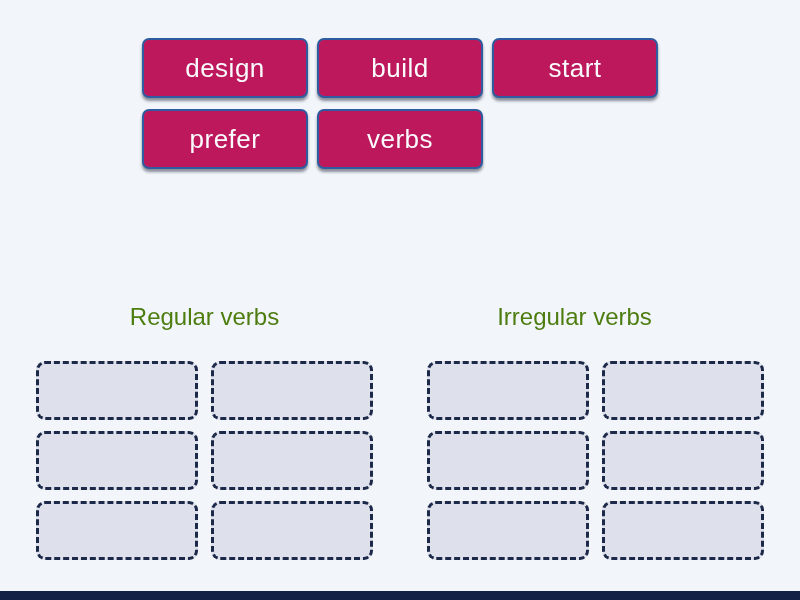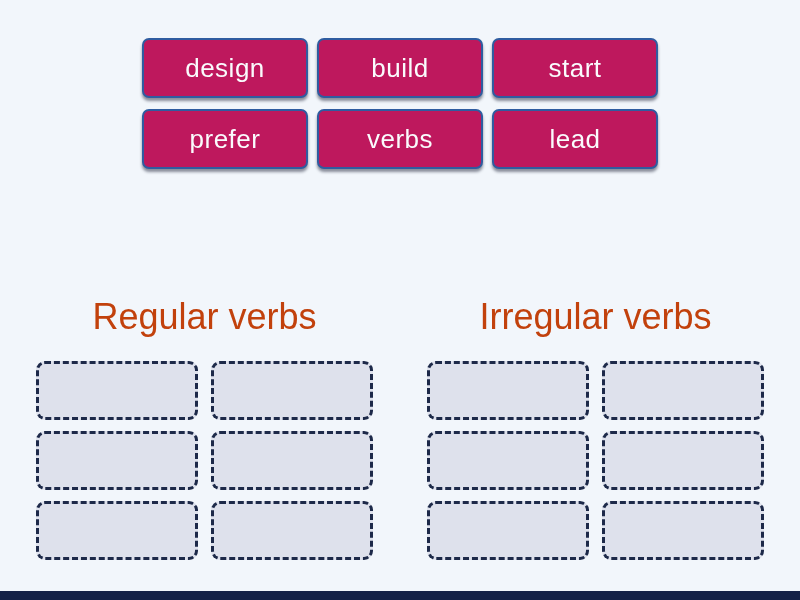--- a/index.html
+++ b/index.html
@@ -42,28 +42,28 @@
     cursor: grab;
     user-select: none;
   }
 
   
   .group-title {
     position: absolute;
     top: 294px;
     width: 337px;
     text-align: center;
-    font-size: 36px;
+    font-size: 24px;
     line-height: 46px;
     font-weight: 500;
-    color: #c2410c;
+    color: #4d7c0f;
     white-space: nowrap;
   }
   #title-regular   { left: 36px;  }
-  #title-irregular { left: 427px; }
+  #title-irregular { left: 406px; }
 
   .slot-grid {
     position: absolute;
     top: 361px;
     display: grid;
     grid-template-columns: repeat(2, 162px);
     grid-auto-rows: 59px;
     column-gap: 13px;
     row-gap: 11px;
   }
@@ -89,21 +89,20 @@
 </style>
 </head>
 <body>
 
 <div class="tile-grid">
   <div class="word-tile">design</div>
   <div class="word-tile">build</div>
   <div class="word-tile">start</div>
   <div class="word-tile">prefer</div>
   <div class="word-tile">verbs</div>
-  <div class="word-tile">lead</div>
 </div>
 
 <div class="group-title" id="title-regular">Regular verbs</div>
 <div class="group-title" id="title-irregular">Irregular verbs</div>
 
 <div class="slot-grid" id="slots-regular">
   <div class="drop-slot"></div>
   <div class="drop-slot"></div>
   <div class="drop-slot"></div>
   <div class="drop-slot"></div>

